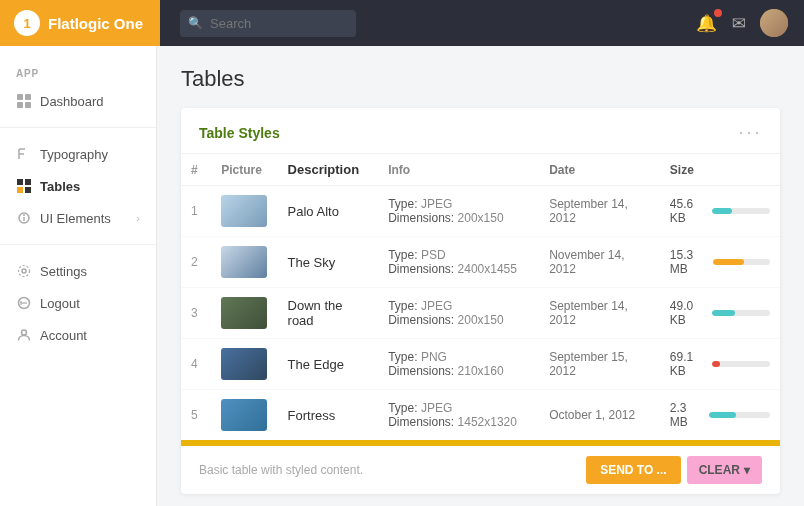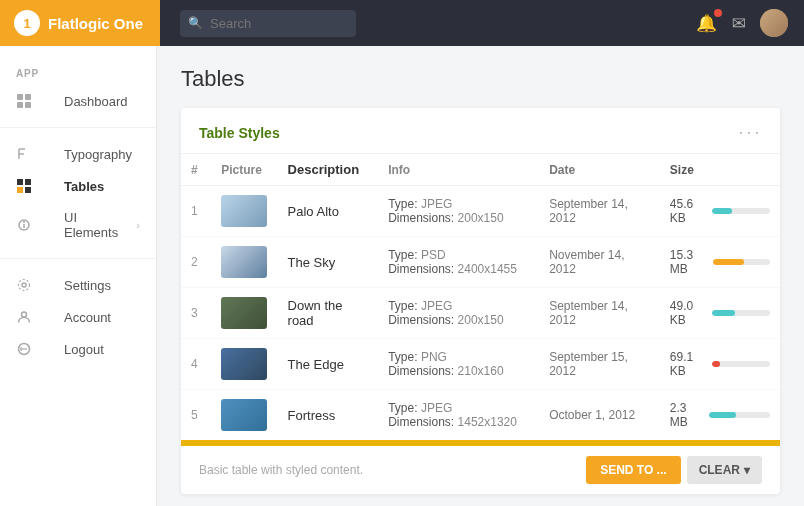--- a/index.html
+++ b/index.html
@@ -24,21 +24,21 @@
 
     
     .body-area { display: flex; flex: 1; overflow: hidden; }
 
     
     .sidebar { width: 157px; background: white; flex-shrink: 0; padding: 16px 0; border-right: 1px solid #e8e8e8; overflow-y: auto; }
     .sidebar-section-label { font-size: 10px; color: #aaa; font-weight: 600; letter-spacing: 0.8px; padding: 0 16px 6px; margin-top: 6px; }
     .sidebar-item { display: flex; align-items: center; padding: 8px 16px; cursor: pointer; color: #555; font-size: 13px; gap: 8px; }
     .sidebar-item.active { font-weight: 700; color: #333; }
     .sidebar-item .si-icon { width: 16px; height: 16px; display: flex; align-items: center; justify-content: center; flex-shrink: 0; }
-    .sidebar-item .si-label { flex: 1; margin-left: 24px; }
+    .sidebar-item .si-label { flex: 1; }
     .sidebar-item .si-arrow { color: #bbb; font-size: 11px; }
     .sidebar-divider { height: 1px; background: #f0f0f0; margin: 10px 0; }
 
     
     .main-content { flex: 1; padding: 20px 24px; overflow-y: auto; background: #f4f5f7; }
     .page-title { font-size: 22px; font-weight: 400; color: #333; margin-bottom: 16px; }
 
     
     .table-card { background: white; border-radius: 4px; box-shadow: 0 1px 4px rgba(0,0,0,0.08); padding: 0; }
     .table-card-header { display: flex; align-items: center; justify-content: space-between; padding: 14px 18px 10px; border-bottom: 1px solid #f0f0f0; }
@@ -64,21 +64,21 @@
     
     .progress-wrap { display: flex; align-items: center; gap: 6px; }
     .progress-bar-bg { width: 70px; height: 6px; background: #e8e8e8; border-radius: 3px; overflow: hidden; }
     .progress-bar-fill { height: 100%; border-radius: 3px; }
 
     
     .table-footer { display: flex; align-items: center; justify-content: space-between; padding: 10px 18px; border-top: 6px solid #eab308; }
     .table-footer-text { font-size: 12px; color: #aaa; }
     .footer-btns { display: flex; gap: 6px; }
     .btn-send { background: #f5a623; color: white; border: none; border-radius: 3px; padding: 7px 14px; font-size: 12px; font-weight: 600; cursor: pointer; }
-    .btn-clear { background: #e5e5e5; color: #555; border: none; border-radius: 3px; padding: 7px 12px; font-size: 12px; font-weight: 600; cursor: pointer; display: flex; align-items: center; gap: 4px; }
+    .btn-clear { background: #f9a8d4; color: #555; border: none; border-radius: 3px; padding: 7px 12px; font-size: 12px; font-weight: 600; cursor: pointer; display: flex; align-items: center; gap: 4px; }
 
     
     .thumb-1 { background: linear-gradient(135deg, #b8d4e8 0%, #7a9cb8 100%); }
     .thumb-2 { background: linear-gradient(135deg, #c8d8e8 0%, #6080a0 100%); }
     .thumb-3 { background: linear-gradient(135deg, #607856 0%, #405038 100%); }
     .thumb-4 { background: linear-gradient(135deg, #4870a0 0%, #304860 100%); }
     .thumb-5 { background: linear-gradient(135deg, #5090c0 0%, #307098 100%); }
   </style>
 </head>
 <body>
@@ -171,36 +171,36 @@
               <circle cx="7" cy="7" r="2" fill="none" stroke="#aaa" stroke-width="1.5"></circle>
               <circle cx="7" cy="7" r="5.5" fill="none" stroke="#aaa" stroke-width="1.2" stroke-dasharray="2 2"></circle>
             </svg>
         </span>
         <span class="si-label">Settings</span>
       </div>
 
       <div class="sidebar-item">
         <span class="si-icon">
           <svg width="14" height="14" viewBox="0 0 14 14">
-              <circle cx="7" cy="4.5" r="2.5" fill="none" stroke="#aaa" stroke-width="1.5"></circle>
-              <path d="M1.5 12.5c0-3 2.5-5 5.5-5s5.5 2 5.5 5" fill="none" stroke="#aaa" stroke-width="1.5"></path>
-            </svg>
-        </span>
-        <span class="si-label">Account</span>
-      </div>
-
-      <div class="sidebar-item">
-        <span class="si-icon">
-          <svg width="14" height="14" viewBox="0 0 14 14">
               <circle cx="7" cy="7" r="5.5" fill="none" stroke="#aaa" stroke-width="1.5"></circle>
               <line x1="4" y1="7" x2="10" y2="7" stroke="#aaa" stroke-width="1.2"></line>
               <line x1="4" y1="5" x2="4" y2="9" stroke="#aaa" stroke-width="1.2"></line>
             </svg>
         </span>
         <span class="si-label">Logout</span>
+      </div>
+
+      <div class="sidebar-item">
+        <span class="si-icon">
+          <svg width="14" height="14" viewBox="0 0 14 14">
+              <circle cx="7" cy="4.5" r="2.5" fill="none" stroke="#aaa" stroke-width="1.5"></circle>
+              <path d="M1.5 12.5c0-3 2.5-5 5.5-5s5.5 2 5.5 5" fill="none" stroke="#aaa" stroke-width="1.5"></path>
+            </svg>
+        </span>
+        <span class="si-label">Account</span>
       </div>
     </div>
 
     <div class="main-content">
       <h1 class="page-title">Tables</h1>
 
       <div class="table-card">
         <div class="table-card-header">
           <span class="table-card-title">Table Styles</span>
           <span class="table-dots">···</span>

